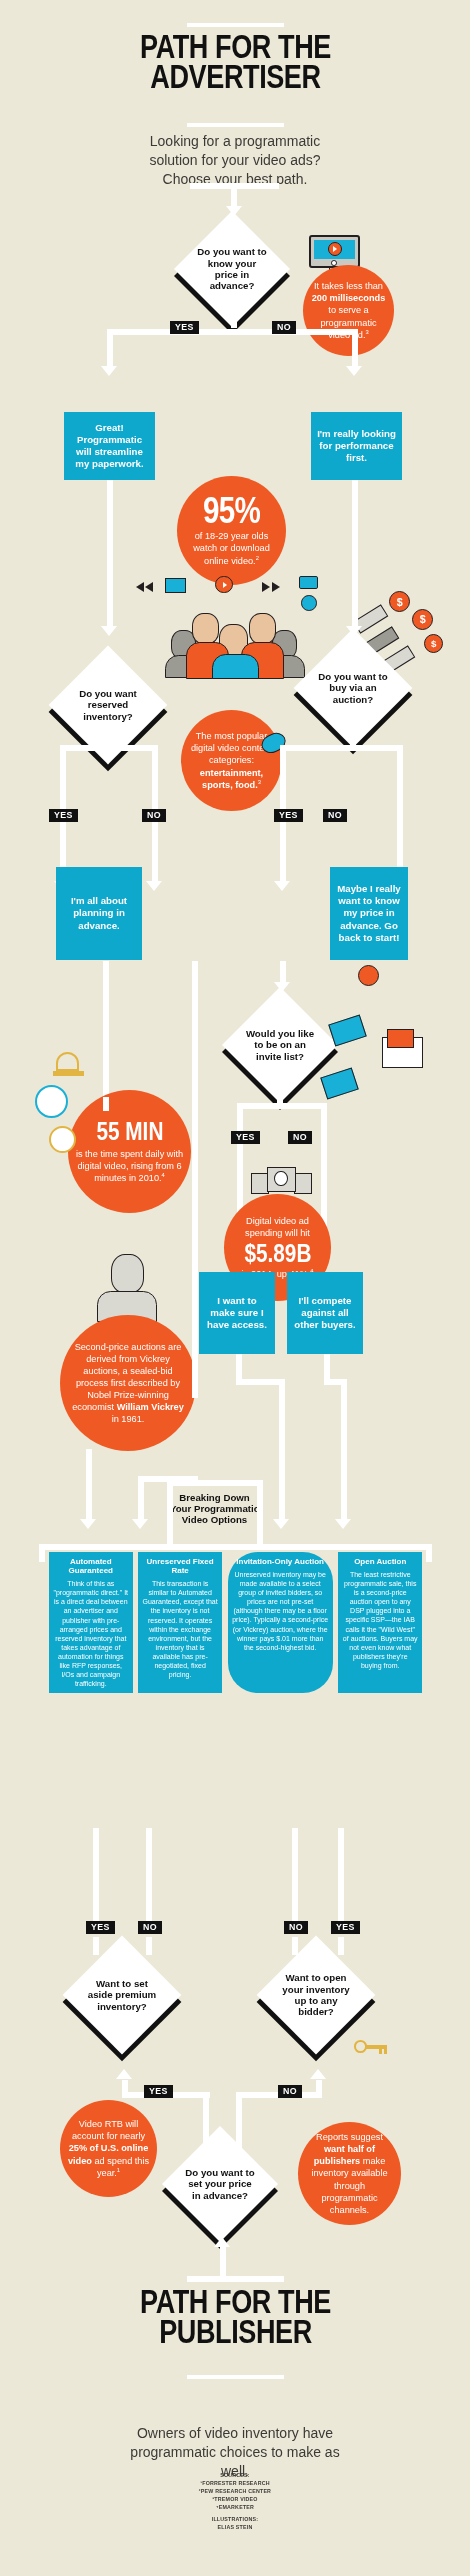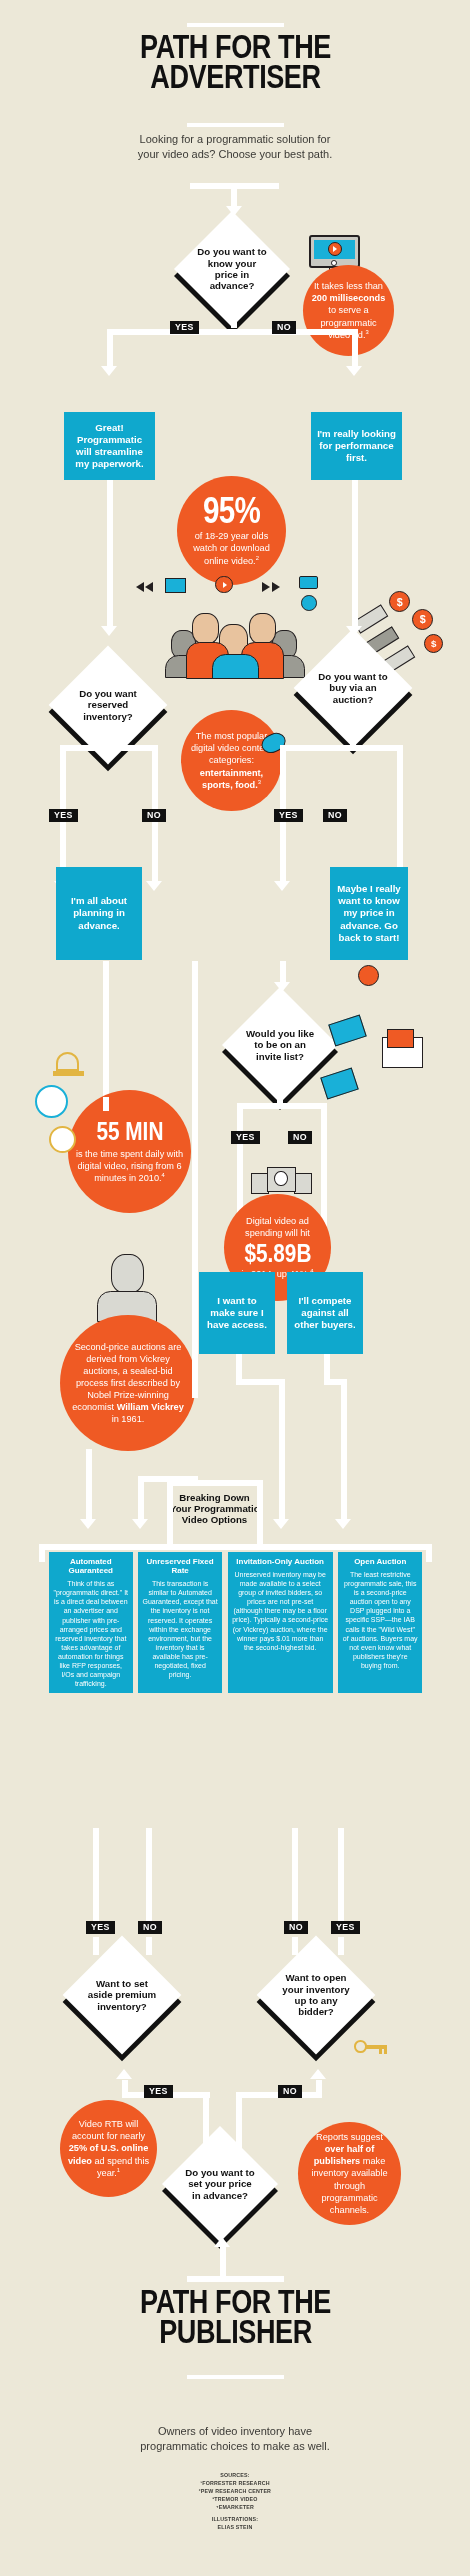--- a/index.html
+++ b/index.html
@@ -21,21 +21,21 @@
     font-size: 33px;
     line-height: 0.92;
     letter-spacing: -0.5px;
     text-align: center;
     text-transform: uppercase;
     transform: scaleX(0.82);
     color:#111;
   }
   .title-rule { height:3.9px; background:#fff; width:97px; margin:0 auto; }
   .subtitle {
-    text-align:center; font-size:11px; line-height:1.35; color:#3b3a36;
+    text-align:center; font-size:14px; line-height:1.35; color:#3b3a36;
   }
 
   
   .vline { background:#fff; width:5.8px; }
   .hline { background:#fff; height:5.8px; }
   .arrow-down {
     width:0;height:0;border-left:8.8px solid transparent;border-right:8.8px solid transparent;
     border-top:10.7px solid #fff;
   }
   .arrow-up {
@@ -345,21 +345,21 @@
 
   <div class="abs" style="left:49px;top:1552px;width:373px;display:flex;gap:5.8px;">
     <div class="opt-col" style="width:89px;">
       <span class="hd">Automated Guaranteed</span>
       <span>Think of this as "programmatic direct." It is a direct deal between an advertiser and publisher with pre-arranged prices and reserved inventory that takes advantage of automation for things like RFP responses, I/Os and campaign trafficking.</span>
     </div>
     <div class="opt-col" style="width:89px;">
       <span class="hd">Unreserved Fixed Rate</span>
       <span>This transaction is similar to Automated Guaranteed, except that the inventory is not reserved. It operates within the exchange environment, but the inventory that is available has pre-negotiated, fixed pricing.</span>
     </div>
-    <div class="opt-col" style="width:112px;">
+    <div class="opt-col" style="width:112px;border-radius:30px;">
       <span class="hd">Invitation-Only Auction</span>
       <span>Unreserved inventory may be made available to a select group of invited bidders, so prices are not pre-set (although there may be a floor price). Typically a second-price (or Vickrey) auction, where the winner pays $.01 more than the second-highest bid.</span>
     </div>
     <div class="opt-col" style="width:89px;">
       <span class="hd">Open Auction</span>
       <span>The least restrictive programmatic sale, this is a second-price auction open to any DSP plugged into a specific SSP—the IAB calls it the "Wild West" of auctions. Buyers may not even know what publishers they're buying from.</span>
     </div>
   </div>
 
   <div class="abs vline" style="left:93px;top:1828px;height:97px;"></div>
@@ -405,21 +405,21 @@
   <div class="abs chip" style="left:278px;top:2085px;">NO</div>
 
   <div class="abs ocircle" style="left:60px;top:2100px;width:97px;height:97px;">
     <div>
       <span>Video RTB will account for nearly </span><b>25% of U.S. online video</b><span> ad spend this year.</span><sup>1</sup>
     </div>
   </div>
 
   <div class="abs ocircle" style="left:298px;top:2122px;width:103px;height:103px;">
     <div>
-      <span>Reports suggest </span><b>over half of publishers</b><span> make inventory available through programmatic channels.</span>
+      <span>Reports suggest </span><b>want half of publishers</b><span> make inventory available through programmatic channels.</span>
     </div>
   </div>
 
   <div class="abs diamond" style="left:179px;top:2143px;width:82px;height:82px;">
     <div class="dshape"></div>
     <div class="dtext">Do you want to set your price in advance?</div>
   </div>
 
   <div class="abs arrow-up" style="left:214px;top:2237px;"></div>
   <div class="abs vline" style="left:220px;top:2247px;height:29px;"></div>

